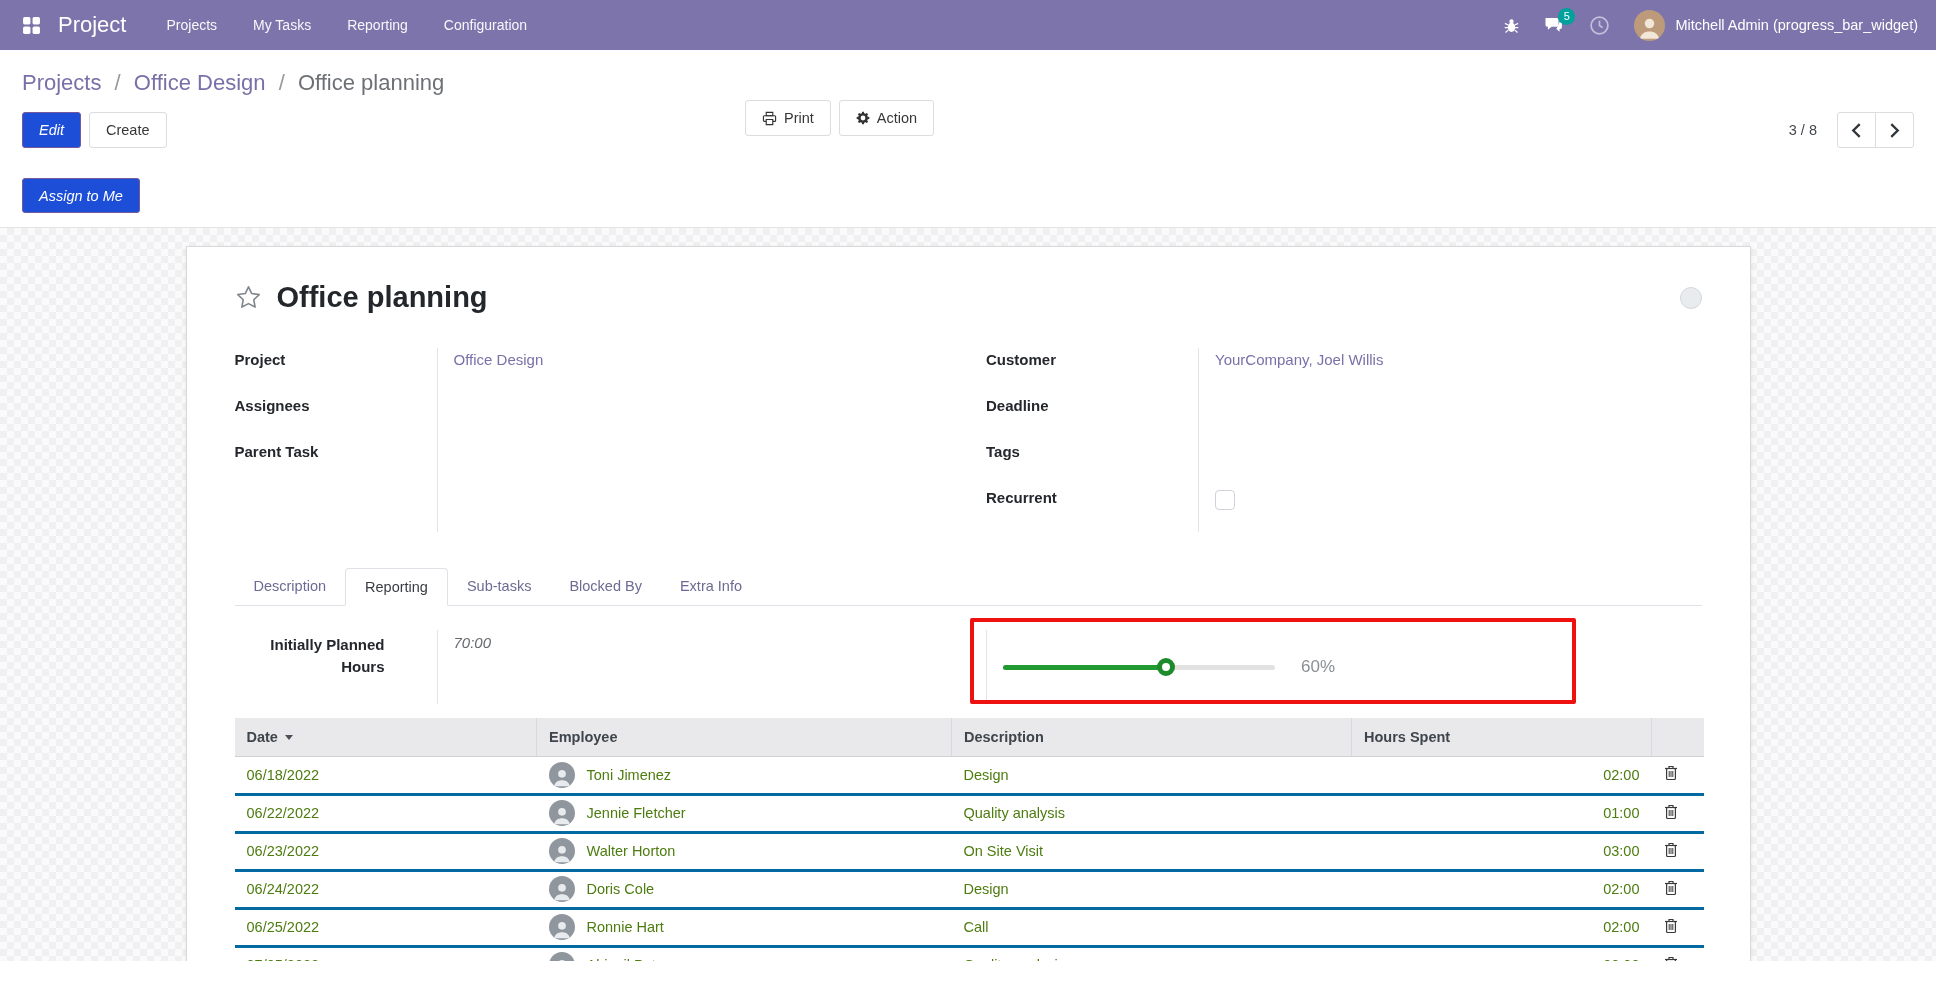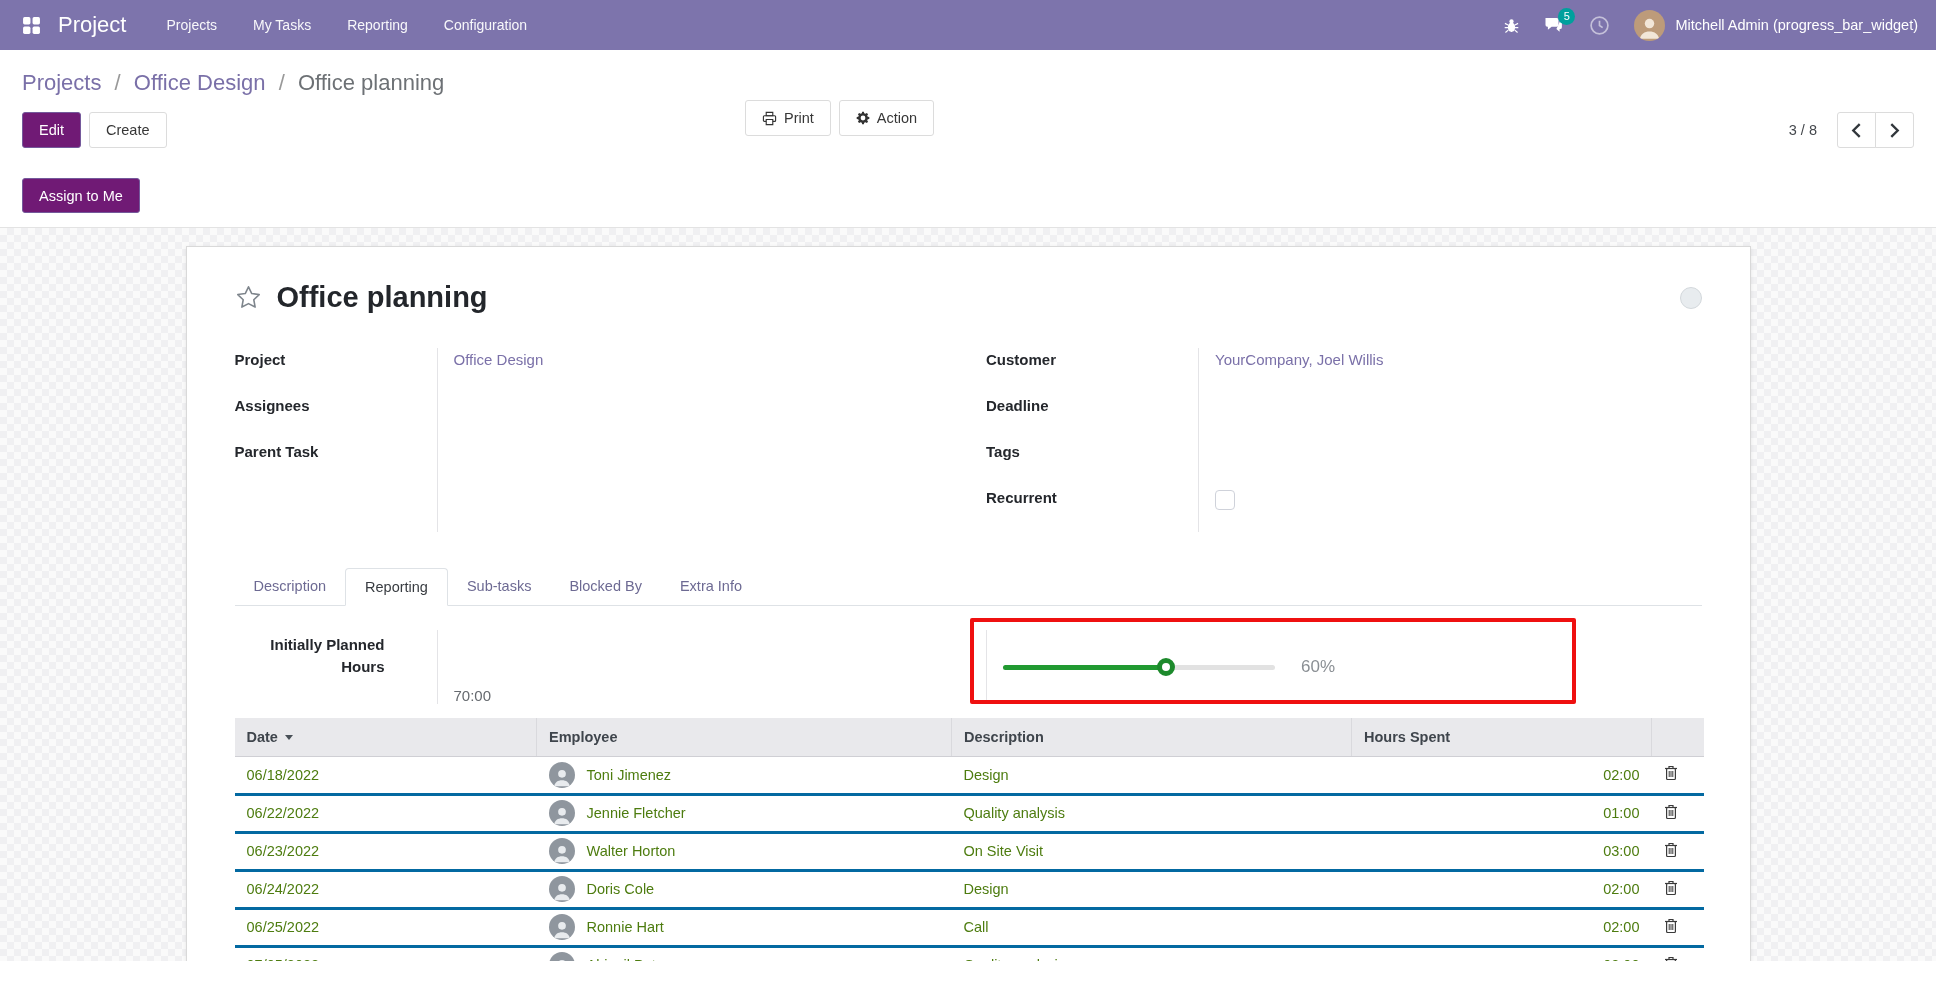--- a/index.html
+++ b/index.html
@@ -25,21 +25,21 @@
   
   .breadcrumb-row { padding:20px 22px 4px; font-size:22px; color:#888; background:#fff; }
   .bc-link { color:#7a70a8; cursor:pointer; }
   .bc-sep { color:#999; margin:0 7px; }
   .bc-current { color:#6d7175; }
 
   
   .control-row { position:relative; padding:12px 22px 16px; display:flex; align-items:center; background:#fff; }
   .btn { height:36px; border-radius:3px; font-size:14.5px; display:inline-flex; align-items:center;
          padding:0 16px; cursor:pointer; border:1px solid transparent; white-space:nowrap; }
-  .btn-primary { background:#701a75; color:#fff; border-color:#74599b; }
+  .btn-primary { background:#1d4ed8; color:#fff; border-color:#74599b;font-style:italic; }
   .btn-default { background:#fff; color:#373737; border-color:#dcdcdc; }
   .btn + .btn { margin-left:8px; }
   .center-btns { position:absolute; left:745px; top:0; display:flex; }
   .center-btns .btn svg { margin-right:7px; }
   .right-ctrl { margin-left:auto; display:flex; align-items:center; gap:20px; }
   .pager-text { font-size:14.5px; color:#44484d; }
   .pager-btns { display:flex; }
   .pager-btn { width:39px; height:36px; background:#fff; border:1px solid #dcdcdc; display:flex;
                align-items:center; justify-content:center; cursor:pointer; }
   .pager-btn.prev { border-radius:3px 0 0 3px; }
@@ -83,21 +83,21 @@
 
   .tabs { display:flex; border-bottom:1px solid #dee2e6; margin-bottom:24px; }
   .tab { padding:10px 19px; font-size:14.5px; color:#6d6a93; cursor:pointer; margin-bottom:-1px; }
   .tab.active { color:#383c41; background:#fff; border:1px solid #dee2e6; border-bottom-color:#fff; border-radius:4px 4px 0 0; }
 
   .inner-fields { display:flex; gap:36px; margin-bottom:14px; }
   .igroup { flex:1; display:flex; position:relative; min-height:74px; }
   .igroup .labels { width:202px; flex-shrink:0; display:flex; flex-direction:column; padding-top:4px; }
   .igroup.right .labels { width:212px; justify-content:center; padding-top:0; }
   .igroup .values { flex:1; border-left:1px solid #e4e4e7; padding-left:16px; display:flex; }
-  .igroup.left .values { align-items:flex-end; padding-top:4px; }
+  .igroup.left .values { align-items:flex-start; padding-top:4px;font-style:italic; }
   .igroup.right .values { align-items:center; gap:26px; }
   .wrap-label { max-width:150px; line-height:1.45;text-align:right; }
   .muted-value { color:#666a6f; font-size:15px; }
 
   .slider { position:relative; width:272px; height:18px; cursor:pointer; }
   .slider .track { position:absolute; top:7px; left:0; right:0; height:5px; background:#e2e2e2; border-radius:3px; }
   .slider .fill { position:absolute; top:7px; left:0; height:5px; background:#219a31; border-radius:3px; }
   .slider .handle { position:absolute; top:0; width:18px; height:18px; border-radius:50%;
                     background:#fff; border:5px solid #1d8a2c; cursor:grab; }
   .progress-pct { font-size:17px; color:#8a8f94; }

